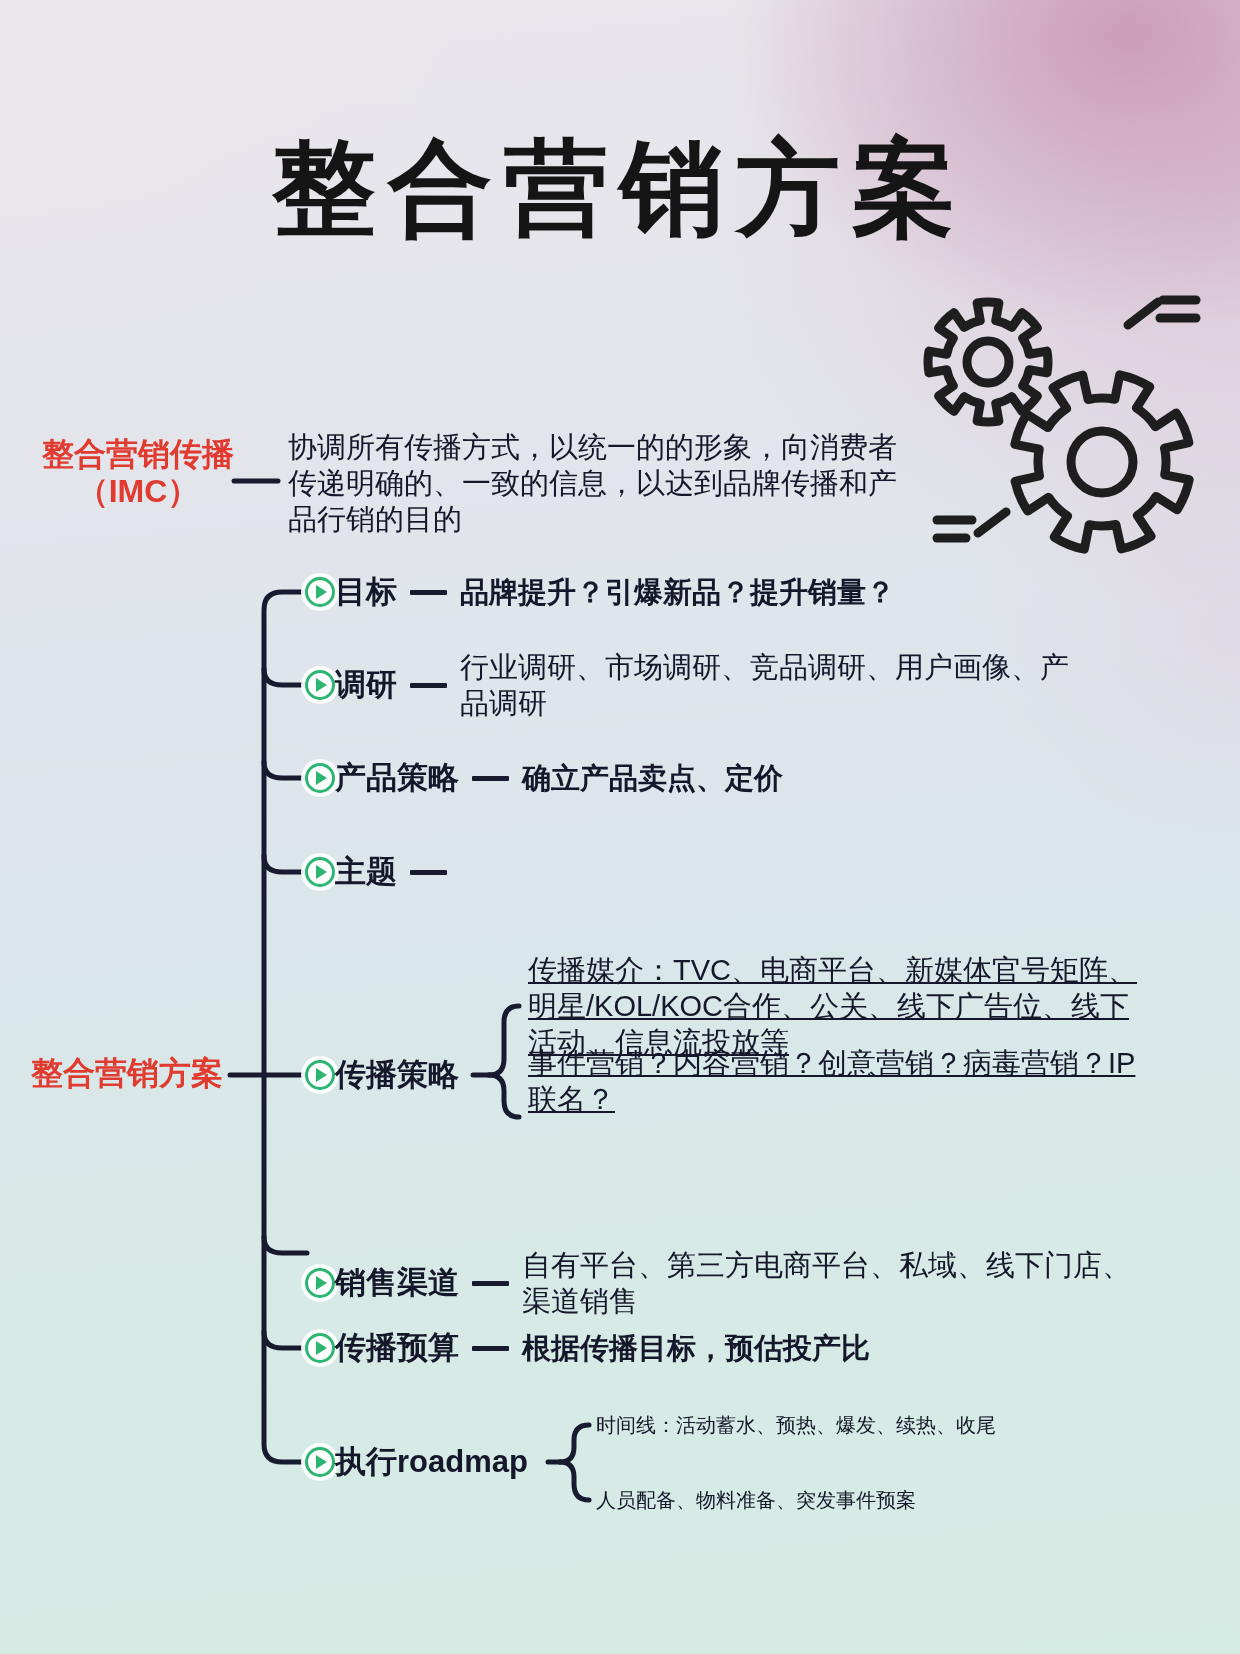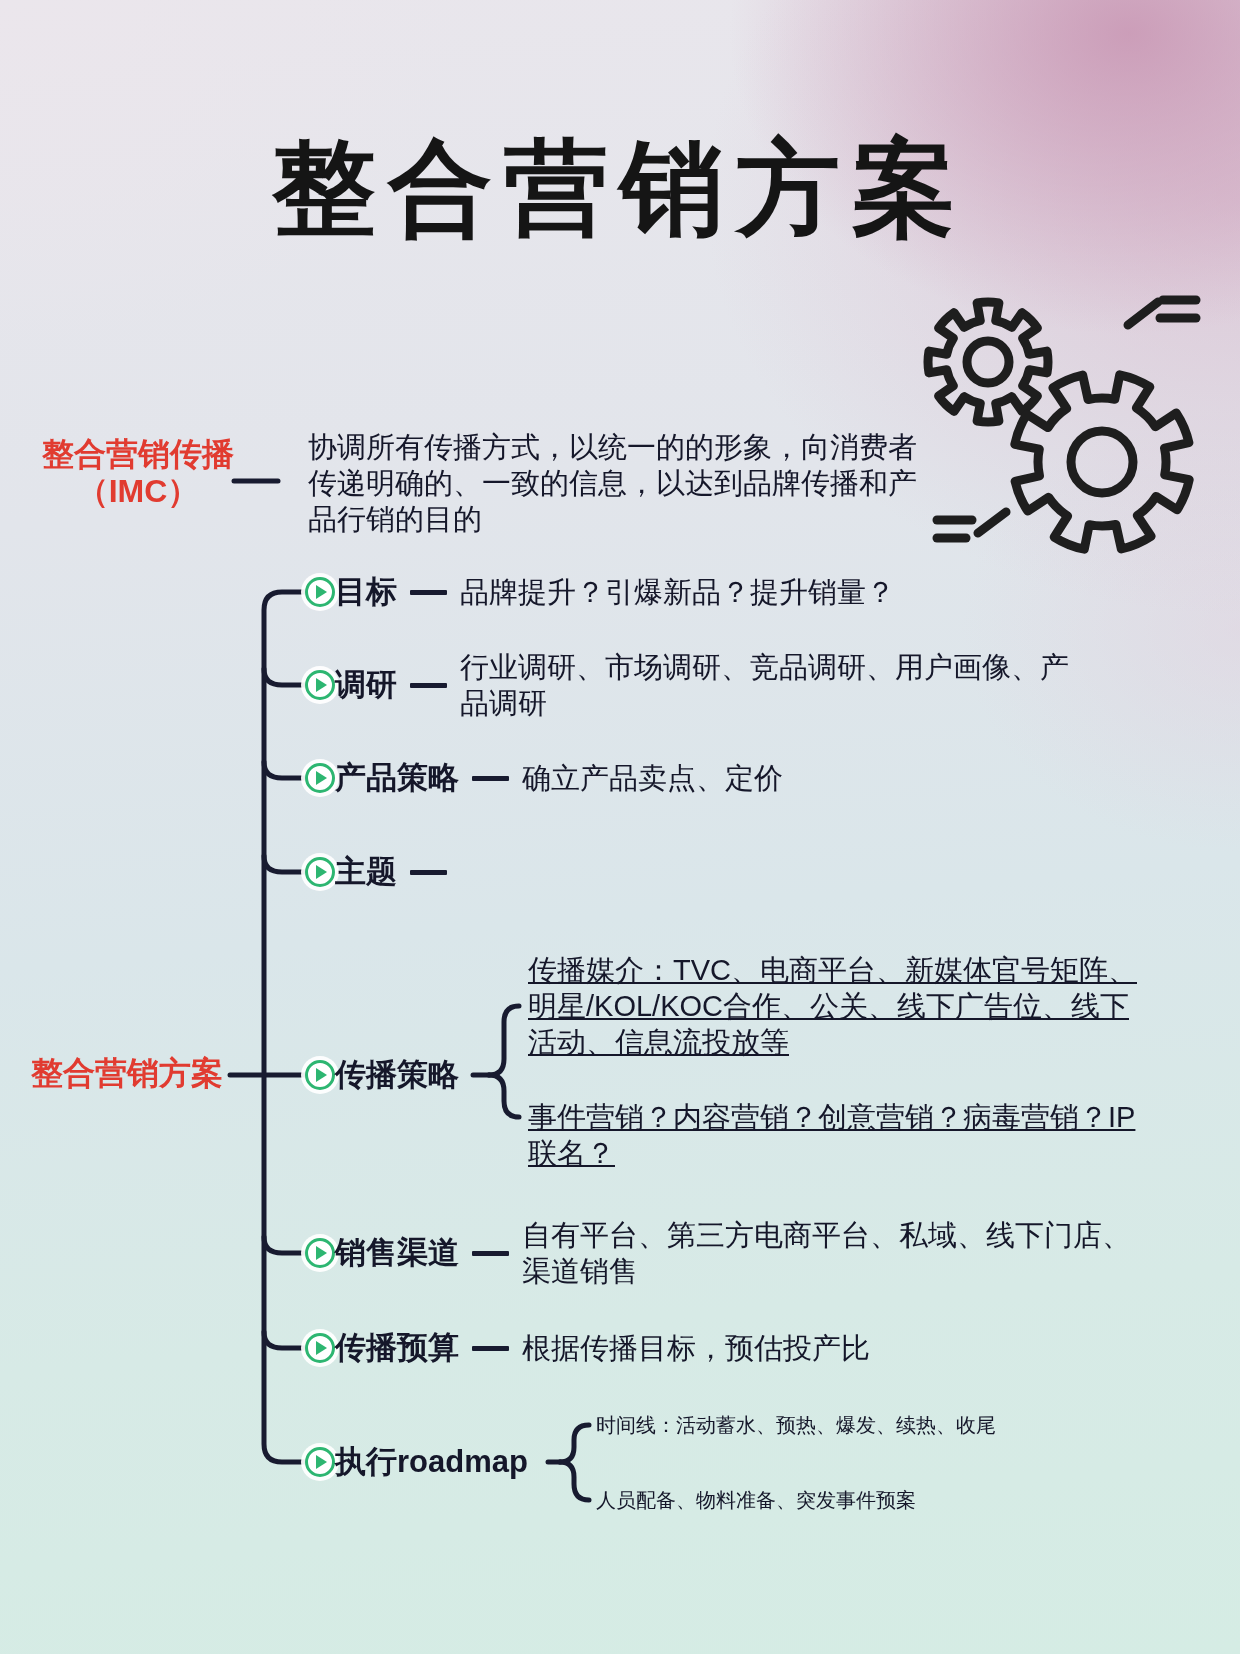--- a/index.html
+++ b/index.html
@@ -19,41 +19,41 @@
     font-size:104px;font-weight:700;color:#151515;letter-spacing:12px;z-index:2;
   }
   .red-node{
     position:absolute;z-index:2;color:#e13b30;font-weight:700;text-align:center;
     font-size:32px;line-height:37px;
   }
   .imc{left:32px;top:436px;width:212px;}
   .root{left:24px;top:1055px;width:206px;}
   .desc{
     position:absolute;z-index:2;left:288px;top:429px;width:622px;
-    font-size:29px;line-height:36px;color:#15172a;margin-left:20px;
+    font-size:29px;line-height:36px;color:#15172a;
   }
   .row{
     position:absolute;left:305px;transform:translateY(-50%);
     display:flex;align-items:center;z-index:2;
   }
   .play-icon{
     box-sizing:border-box;width:30px;height:30px;border-radius:50%;
     background:#ffffff;border:3px solid #2db671;
     box-shadow:0 0 0 4px rgba(255,255,255,.92);
     display:flex;align-items:center;justify-content:center;flex:0 0 auto;
   }
   .tri{
     width:0;height:0;margin-left:3px;
     border-left:11px solid #2db671;
     border-top:7px solid transparent;border-bottom:7px solid transparent;
   }
   .lbl{font-size:31px;font-weight:700;color:#15172a;white-space:nowrap;}
   .dash{width:37px;height:5px;background:#181b30;margin:0 13px;flex:0 0 auto;border-radius:1px;}
   .txt{font-size:29px;line-height:36px;color:#15172a;}
-  .nowrap{white-space:nowrap;}
+  .nowrap{white-space:nowrap;font-weight:bold;}
   .w622{width:622px;}
   .abs-txt{
     position:absolute;z-index:2;left:528px;width:622px;
     font-size:29px;line-height:36px;color:#15172a;text-decoration:underline;
   }
   .abs-line{position:absolute;z-index:2;left:596px;font-size:20px;line-height:36px;color:#15172a;white-space:nowrap;}
 </style>
 </head>
 <body>
 
@@ -139,23 +139,23 @@
   <span class="dash"></span>
 </div>
 
 <div class="row" style="top:1075px">
   <span class="play-icon">
       <span class="tri"></span>
     </span>
   <span class="lbl">传播策略</span>
 </div>
 <div class="abs-txt" style="top:952px">传播媒介：TVC、电商平台、新媒体官号矩阵、明星/KOL/KOC合作、公关、线下广告位、线下活动、信息流投放等</div>
-<div class="abs-txt" style="top:1099px">事件营销？内容营销？创意营销？病毒营销？IP联名？</div>
+<div class="abs-txt" style="top:1045px">事件营销？内容营销？创意营销？病毒营销？IP联名？</div>
 
-<div class="row" style="top:1253px">
+<div class="row" style="top:1283px">
   <span class="play-icon">
       <span class="tri"></span>
     </span>
   <span class="lbl">销售渠道</span>
   <span class="dash"></span>
   <span class="txt w622">自有平台、第三方电商平台、私域、线下门店、渠道销售</span>
 </div>
 
 <div class="row" style="top:1348px">
   <span class="play-icon">

